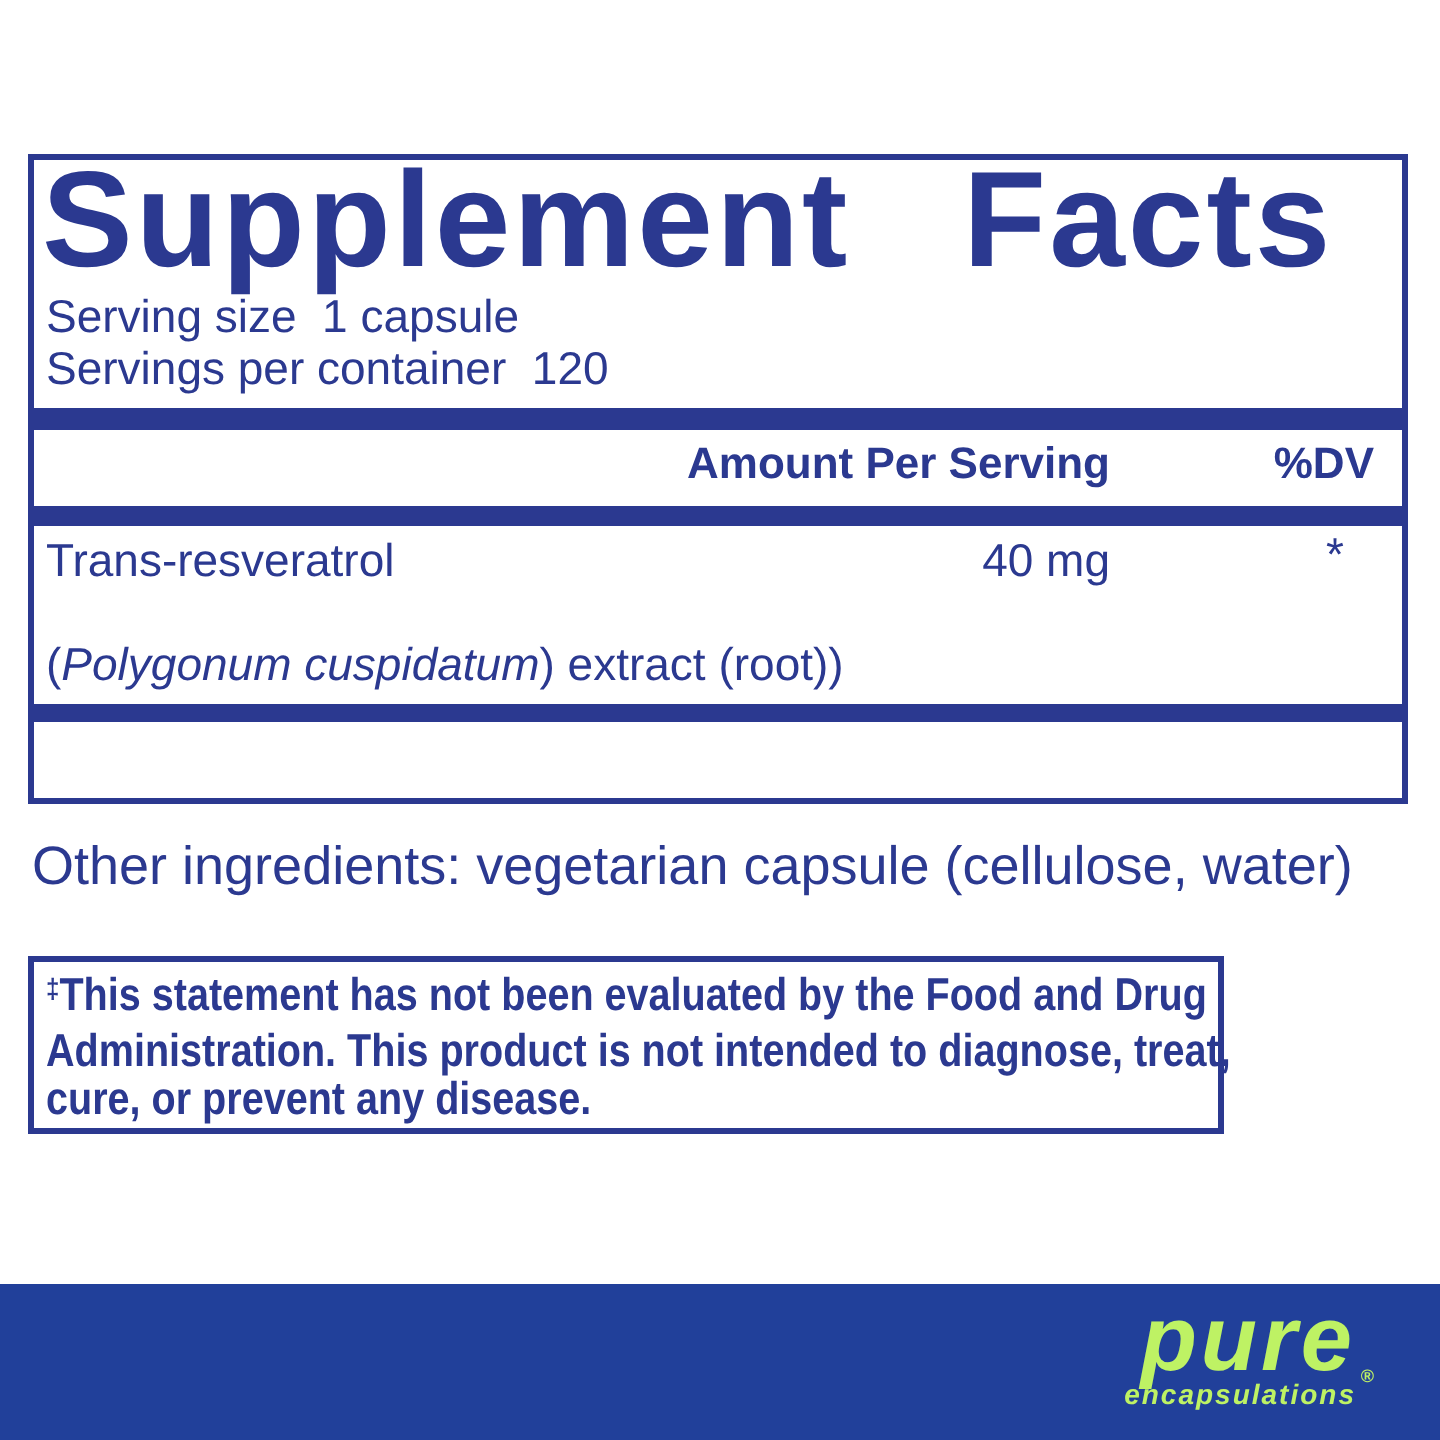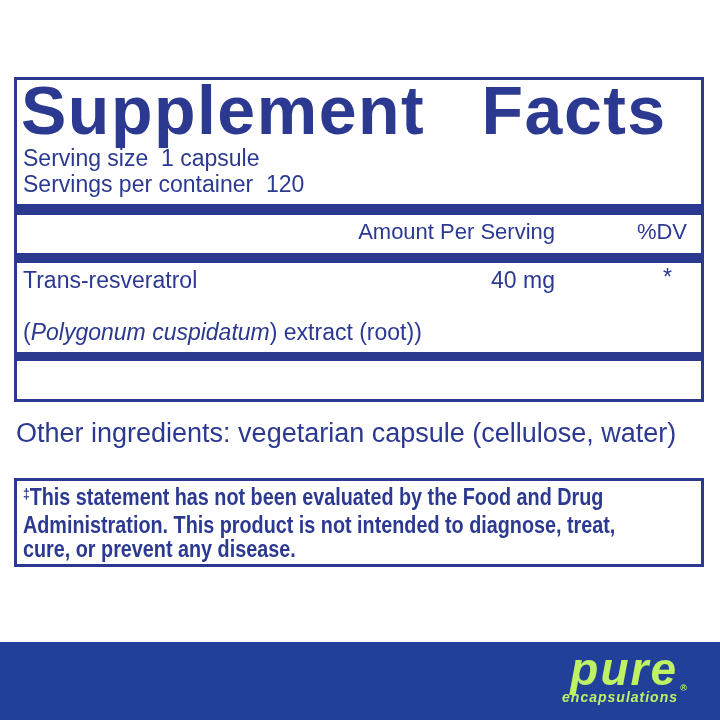--- a/index.html
+++ b/index.html
@@ -42,21 +42,21 @@
     font-size: 23px;
     line-height: 26px;
     white-space: pre;
   }
   .serving-1 { top: 65px; }
   .serving-2 { top: 91px; }
   .bar { left: 0; width: 100%; background: var(--ink); }
   .bar-1 { top: 124px; height: 11px; }
   .bar-2 { top: 173px; height: 10px; }
   .bar-3 { top: 272px; height: 9px; }
-  .col-head { top: 139px; font-size: 22px; font-weight: normal; white-space: nowrap; }
+  .col-head { top: 139px; font-size: 22px; font-weight: bold; white-space: nowrap; }
   .amount-head { right: 146px; }
   .dv-head { right: 14px; }
   .row-text { font-size: 23px; line-height: 26px; white-space: nowrap; }
   .name-1 { left: 6px; top: 187px; }
   .row-amount { right: 146px; top: 187px; }
   .row-dv { right: 29px; top: 184px; }
   .name-2 { left: 6px; top: 215px; }
   .name-3 { left: 6px; top: 239px; }
   .name-3 .it { font-style: italic; }
   .footnote {
@@ -70,21 +70,21 @@
     position: absolute;
     left: 16px; top: 418px;
     font-size: 27px;
     white-space: nowrap;
   }
 
   
   .disclaimer-box {
     position: absolute;
     left: 14px; top: 478px;
-    width: 690px; height: 89px;
+    width: 598px; height: 89px;
     box-sizing: border-box;
     border: 3px solid var(--ink);
   }
   .disclaimer-text {
     margin: 4px 0 0 6px;
     transform: scaleX(0.86);
     transform-origin: left top;
     font-size: 23px;
     font-weight: bold;
     line-height: 24.5px;

